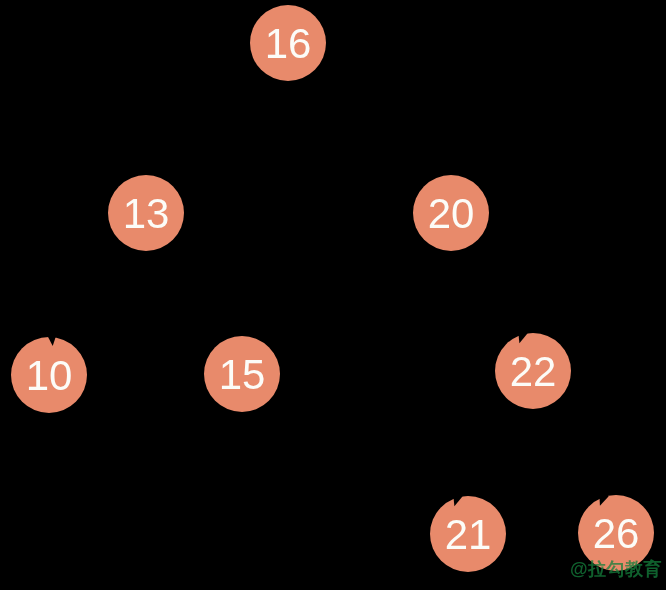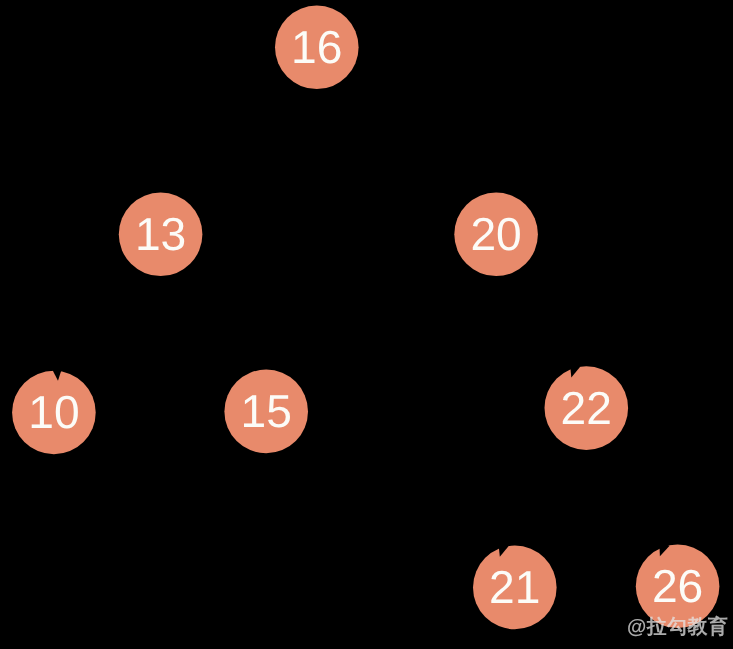--- a/index.html
+++ b/index.html
@@ -60,14 +60,14 @@
       <text x="533" y="371" fill="#FCFCF8" text-anchor="middle" dominant-baseline="central" class="node-label">22</text>
       <circle cx="468" cy="534" r="38" fill="#E88A6B"></circle>
       <text x="468" y="534" fill="#FCFCF8" text-anchor="middle" dominant-baseline="central" class="node-label">21</text>
       <circle cx="616" cy="533" r="38" fill="#E88A6B"></circle>
       <text x="616" y="533" fill="#FCFCF8" text-anchor="middle" dominant-baseline="central" class="node-label">26</text>
       <path d="M -5 -3 L 5 -3 L 0 9 Z" fill="#000000" transform="translate(52 337.11860615024835) rotate(-4.5)"></path>
       <path d="M -5 -3 L 5 -3 L 0 9 Z" fill="#000000" transform="translate(522 334.6269330410536) rotate(16.8)"></path>
       <path d="M -5 -3 L 5 -3 L 0 9 Z" fill="#000000" transform="translate(457 497.6269330410536) rotate(16.8)"></path>
       <path d="M -5 -3 L 5 -3 L 0 9 Z" fill="#000000" transform="translate(603 497.29285785728575) rotate(20.0)"></path>
     </svg>
-  <div class="watermark" style="color: #e5e5e5; opacity: 0.75;">@拉勾教育</div>
+  <div class="watermark" style="color: #15803d; opacity: 0.75;">@拉勾教育</div>
 </div>
 
 </body></html>

